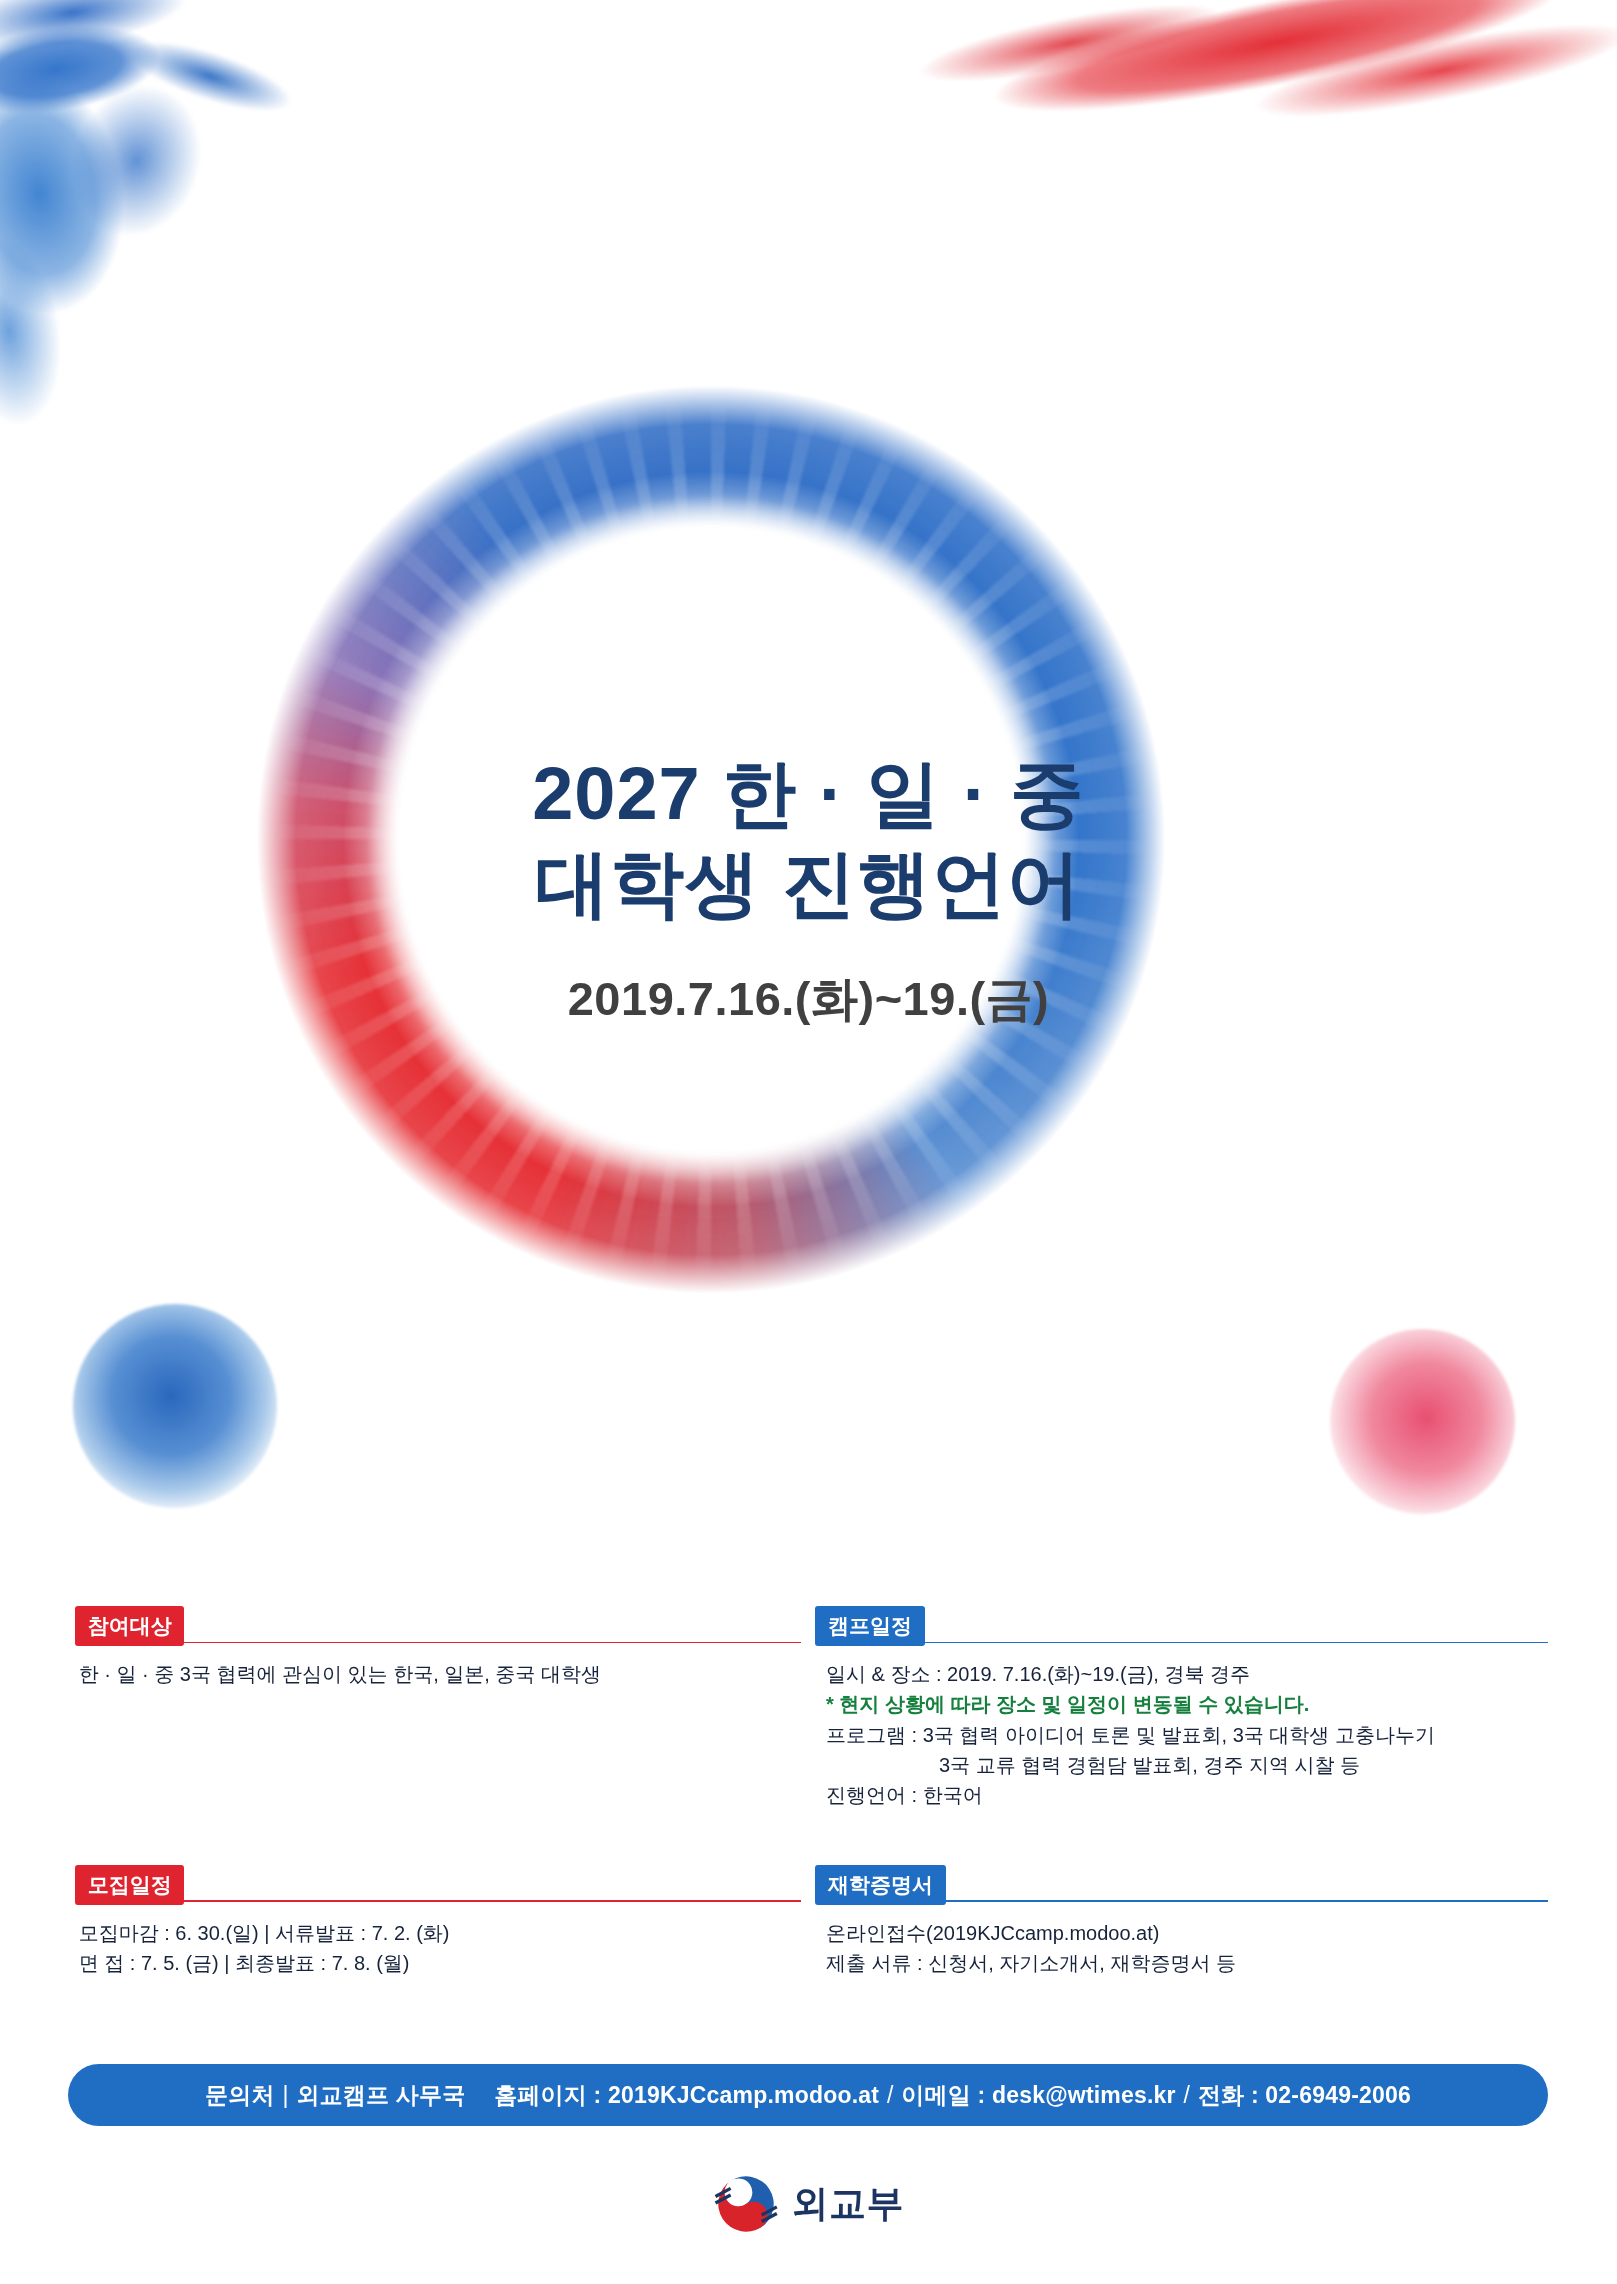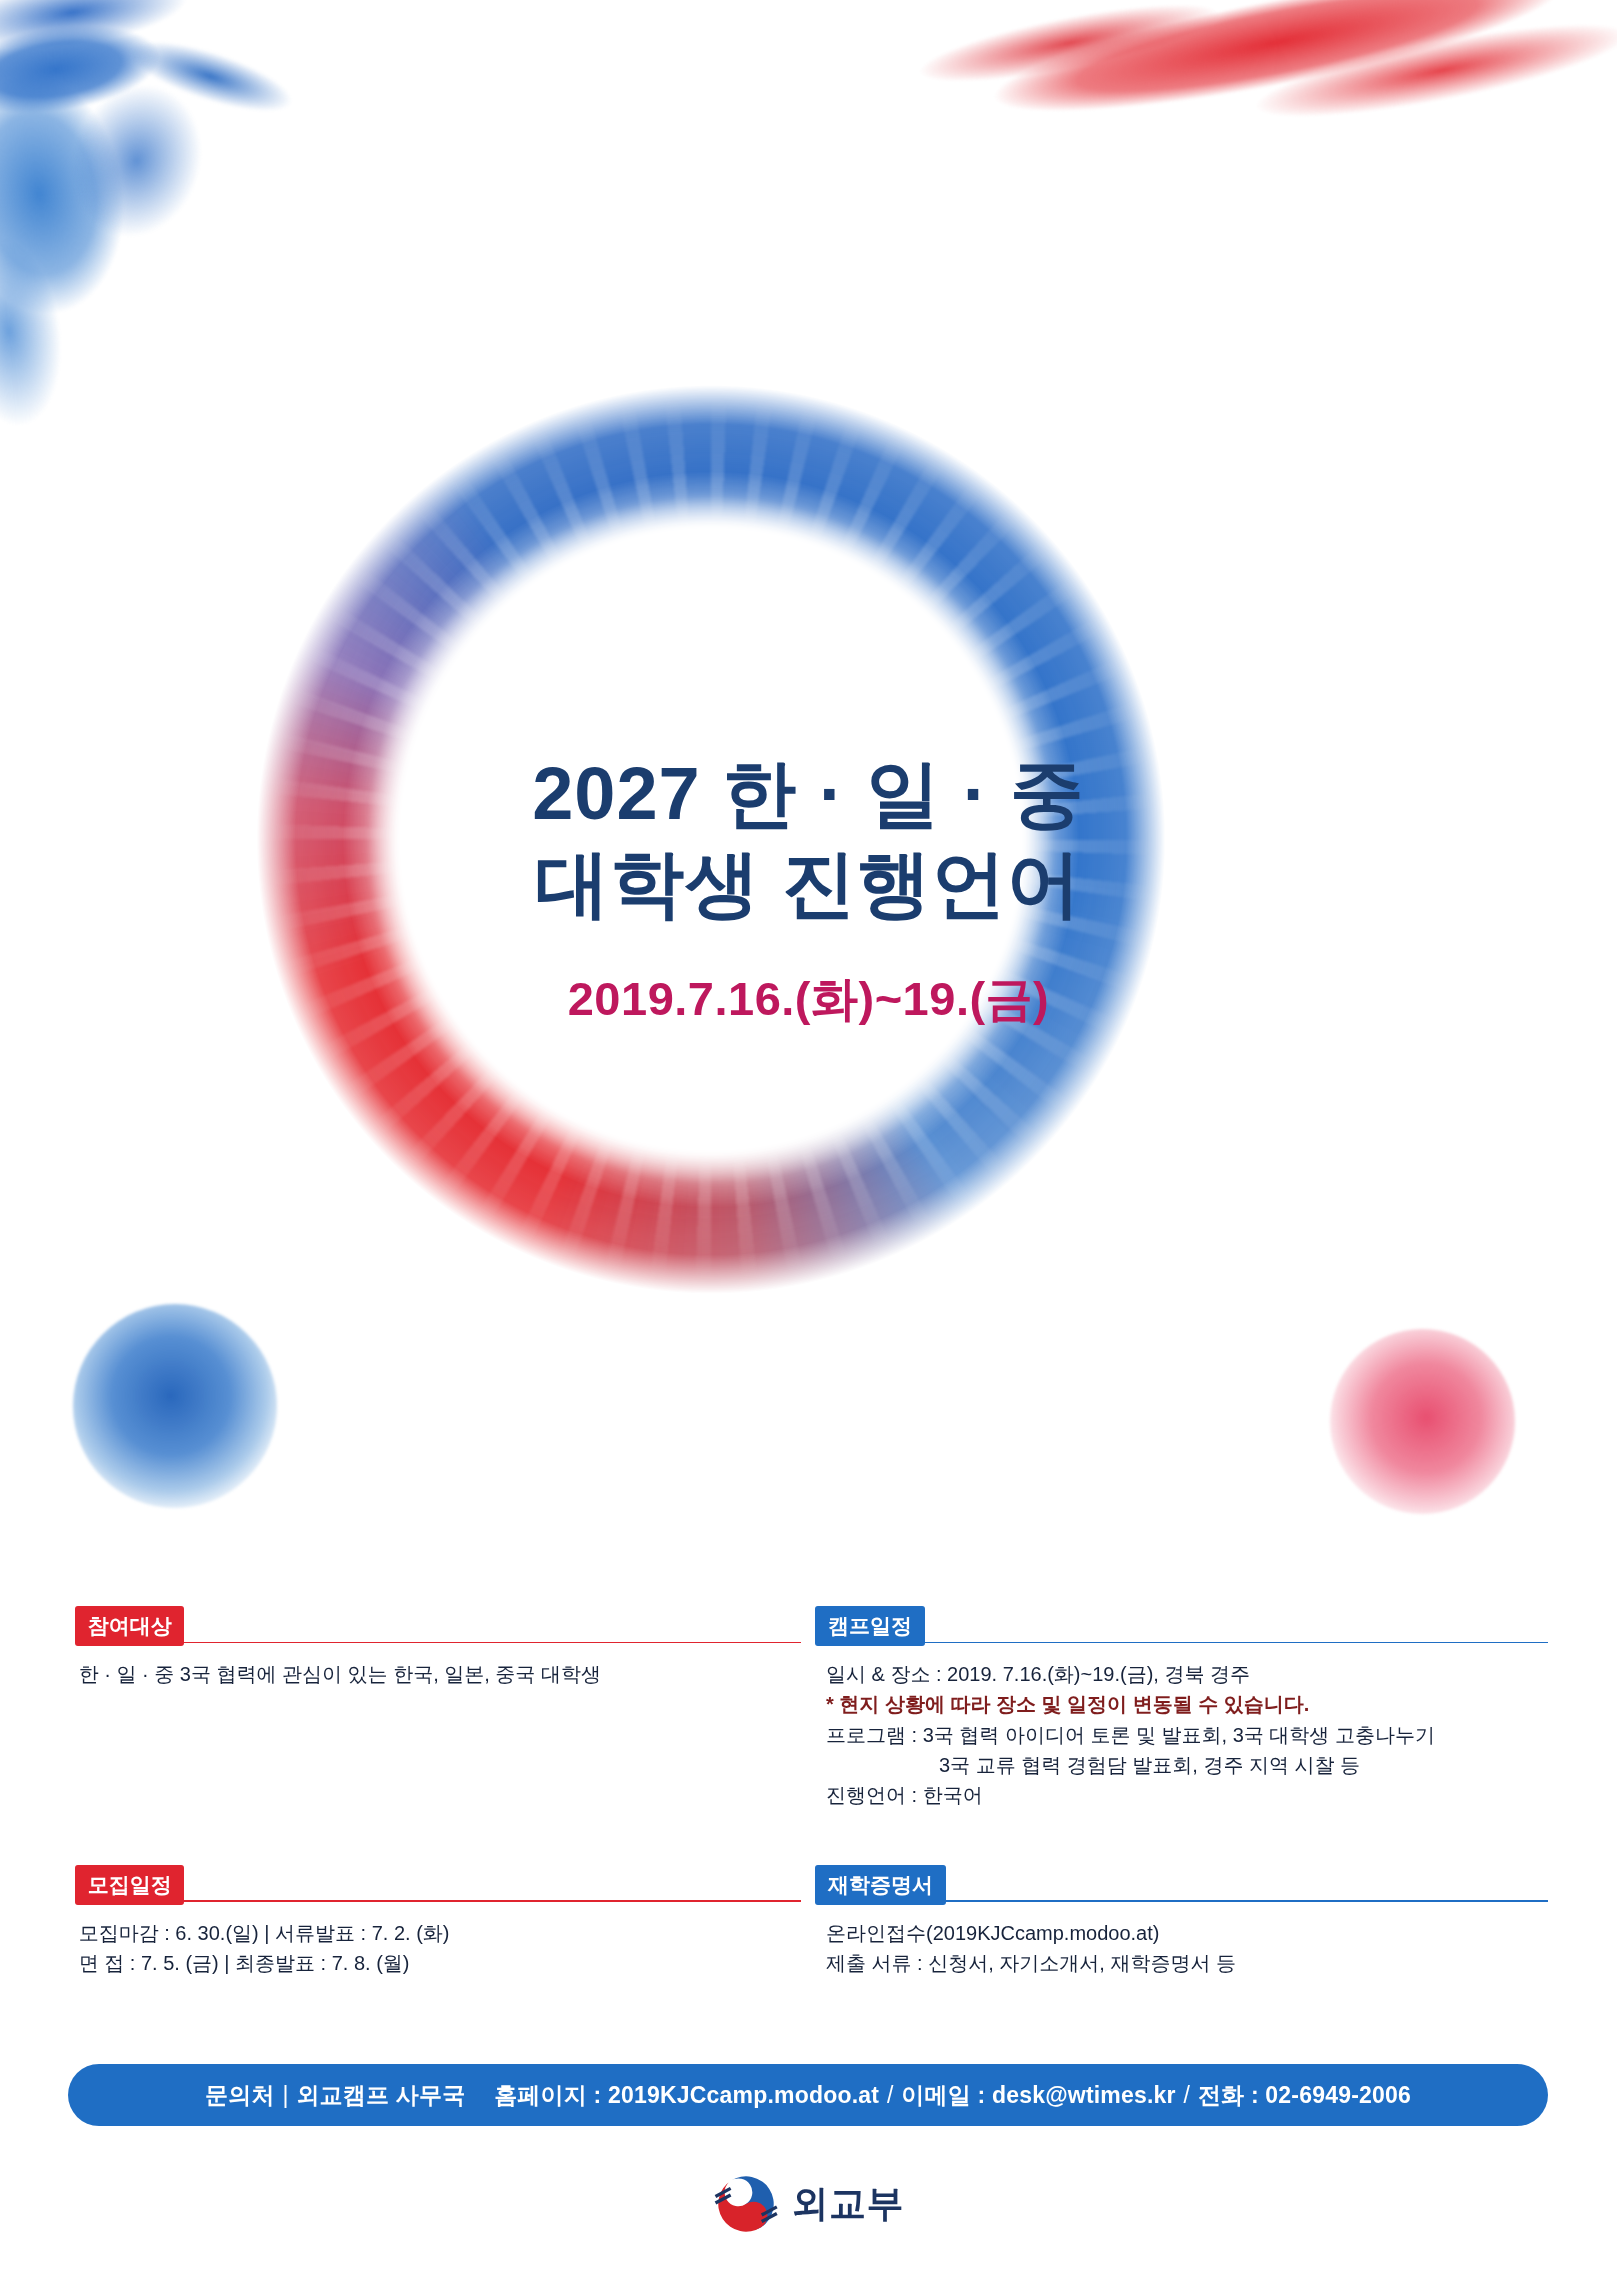--- a/index.html
+++ b/index.html
@@ -95,21 +95,21 @@
   .title-line {
     color: #1b3d6e;
     font-size: 74px;
     font-weight: bold;
     letter-spacing: 1px;
     line-height: 1.22;
     white-space: nowrap;
   }
   #event-dates {
     margin-top: 38px;
-    color: #be185d;
+    color: #404040;
     font-size: 47px;
     font-weight: 600;
     letter-spacing: 0.5px;
   }
 
   
   #info-grid {
     position: absolute;
     left: 68px; top: 1606px;
     width: 1480px;
@@ -144,21 +144,21 @@
   .head-rule.red { background: #e0242f; }
   .head-rule.blue { background: #1f6ec4; }
   .block-body {
     margin-top: 12.7px;
     color: #17233b;
     font-size: 20px;
     line-height: 1.52;
     padding-left: 10.7px;
   }
   .block-body .emph {
-    color: #7f1d1d;
+    color: #15803d;
     font-weight: bold;
   }
   .indent {
     display: block;
     padding-left: 113px;
   }
 
   
   #contact-bar {
     position: absolute;

